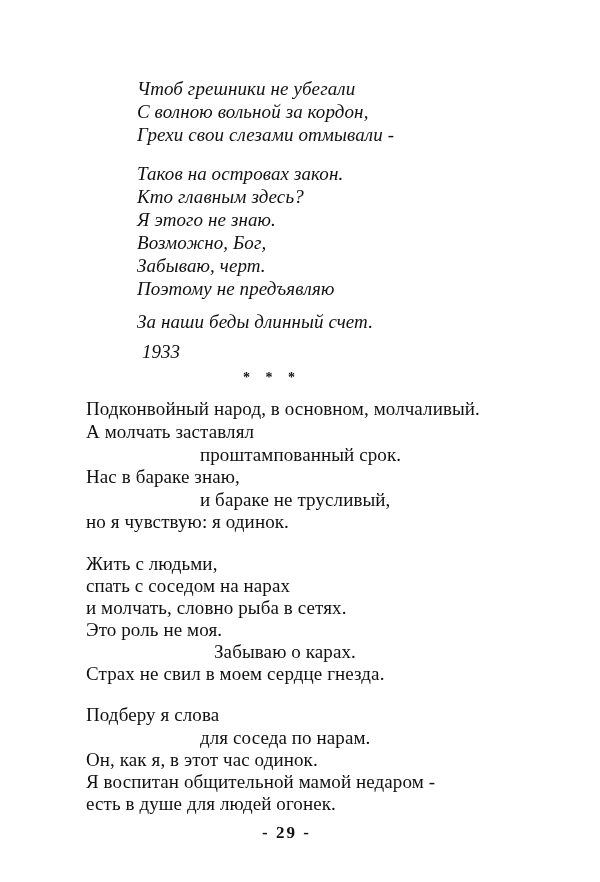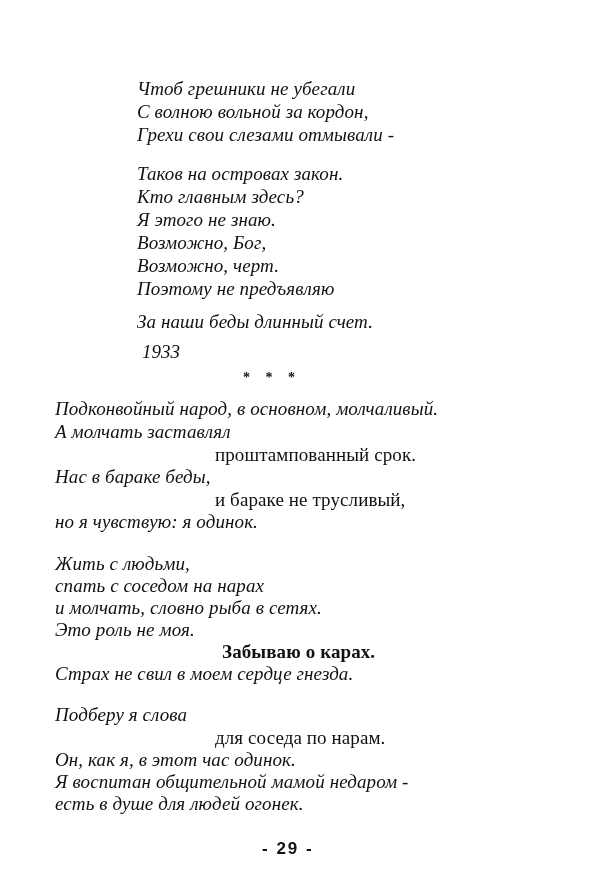--- a/index.html
+++ b/index.html
@@ -1,51 +1,51 @@
 <!DOCTYPE html>
 <html><head>
 <meta charset="utf-8">
 <style>
   html, body { margin:0; padding:0; background:#ffffff; }
   body { width:600px; height:882px; position:relative; overflow:hidden;
          font-family: "Liberation Serif", "DejaVu Serif", serif; color:#111; }
   .line { position:absolute; white-space:nowrap; font-size:19px; line-height:22px; letter-spacing:0.1px; }
   .p1 { left:137px;font-style:italic; }
-  .p2 { left:55px;font-style:italic; }
-  .ind { left:215px; }
-  .ind2 { left:222px;font-weight:bold; }
+  .p2 { left:86px; }
+  .ind { left:200px; }
+  .ind2 { left:214px; }
   .year { position:absolute; left:142px; top:341px; font-size:19px;font-style:italic; }
   .stars { position:absolute; left:243px; top:370px; font-size:14px; font-weight:bold; letter-spacing:6px; }
-  .pagenum { position:absolute; left:262px; top:823px; font-size:17px; font-family:Liberation Sans, sans-serif; font-weight:bold; letter-spacing:2px;margin-top:16px; }
+  .pagenum { position:absolute; left:262px; top:823px; font-size:17px; font-family:Liberation Serif, serif; font-weight:bold; letter-spacing:2px; }
 </style>
 </head>
 <body>
 
 <div>
 
   <div class="line p1" style="top:78px">Чтоб грешники не убегали</div>
   <div class="line p1" style="top:101px">С волною вольной за кордон,</div>
   <div class="line p1" style="top:124px">Грехи свои слезами отмывали -</div>
   <div class="line p1" style="top:163px">Таков на островах закон.</div>
 
   <div class="line p1" style="top:186px">Кто главным здесь?</div>
   <div class="line p1" style="top:209px">Я этого не знаю.</div>
   <div class="line p1" style="top:232px">Возможно, Бог,</div>
-  <div class="line p1" style="top:255px">Возможно, черт.</div>
+  <div class="line p1" style="top:255px">Забываю, черт.</div>
   <div class="line p1" style="top:278px">Поэтому не предъявляю</div>
   <div class="line p1" style="top:311px">За наши беды длинный счет.</div>
 
   <div class="year">1933</div>
 
   <div class="stars">* * *</div>
 
   <div class="line p2" style="top:398px">Подконвойный народ, в основном, молчаливый.</div>
   <div class="line p2" style="top:421px">А молчать заставлял</div>
   <div class="line ind" style="top:444px">проштампованный срок.</div>
-  <div class="line p2" style="top:466px">Нас в бараке беды,</div>
+  <div class="line p2" style="top:466px">Нас в бараке знаю,</div>
   <div class="line ind" style="top:489px">и бараке не трусливый,</div>
   <div class="line p2" style="top:511px">но я чувствую: я одинок.</div>
 
   <div class="line p2" style="top:553px">Жить с людьми,</div>
   <div class="line p2" style="top:575px">спать с соседом на нарах</div>
   <div class="line p2" style="top:597px">и молчать, словно рыба в сетях.</div>
   <div class="line p2" style="top:619px">Это роль не моя.</div>
   <div class="line ind2" style="top:641px">Забываю о карах.</div>
   <div class="line p2" style="top:663px">Страх не свил в моем сердце гнезда.</div>
 

